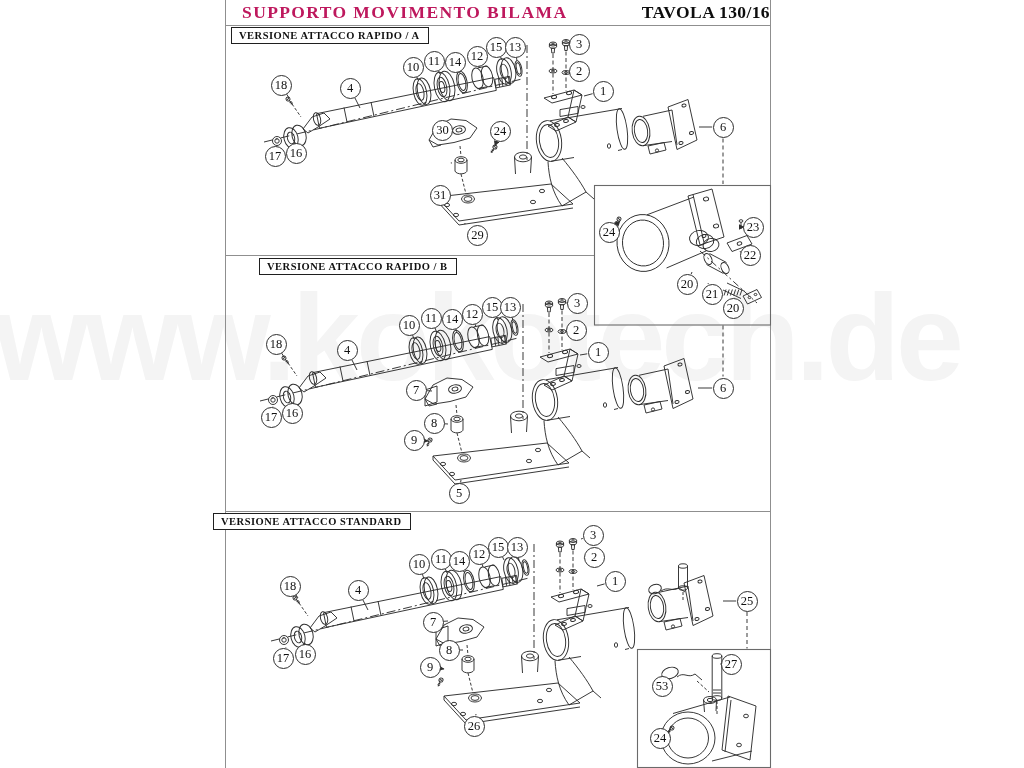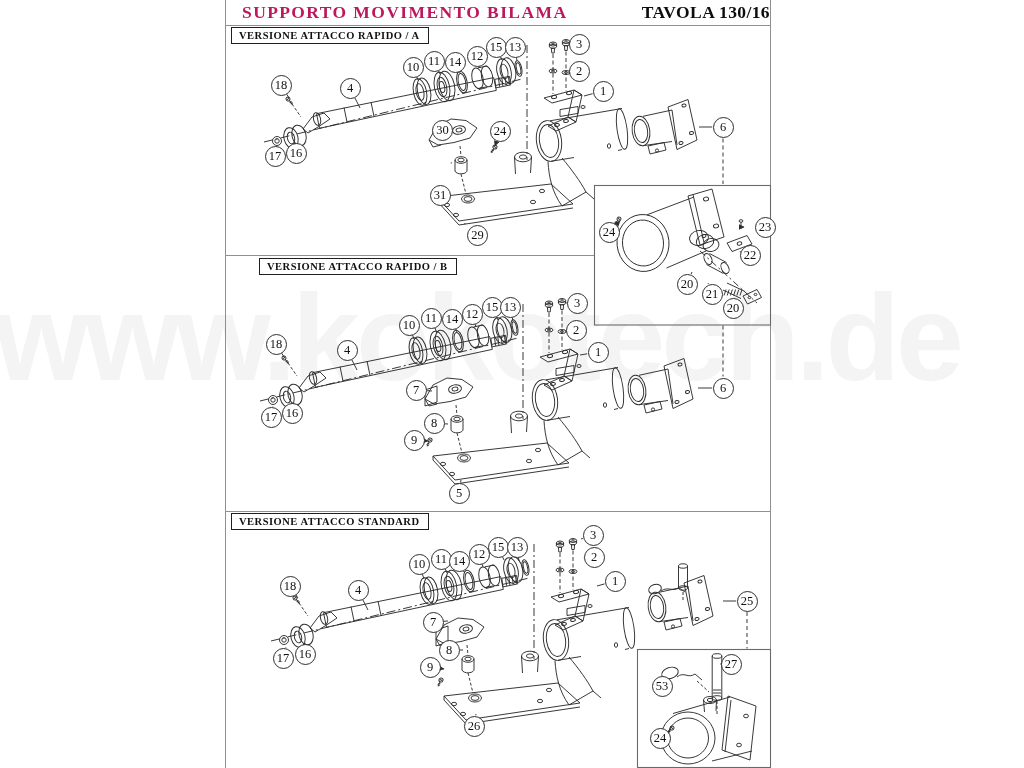--- a/index.html
+++ b/index.html
@@ -559,21 +559,21 @@
         <line x1="720.2" y1="664.0" x2="723" y2="664"></line>
         <line x1="669.6" y1="678.4" x2="670" y2="678"></line>
         <line x1="668.8" y1="731.8" x2="670" y2="731" marker-end="url(#arw)"></line>
       </g>
     </svg>
   <div class="dtitle">SUPPORTO MOVIMENTO BILAMA</div>
   <div class="dplate">TAVOLA 130/16</div>
   <div id="labels">
       <div class="seclabel" style="left: 231px; top: 27px; font-family: Liberation Serif, serif;">VERSIONE ATTACCO RAPIDO / A</div>
       <div class="seclabel" style="left: 231px; top: 258px; margin-left: 28px;">VERSIONE ATTACCO RAPIDO / B</div>
-      <div class="seclabel" style="left: 231px; top: 513px;">VERSIONE ATTACCO STANDARD</div>
+      <div class="seclabel" style="left: 213px; top: 513px;">VERSIONE ATTACCO STANDARD</div>
     </div>
   <div id="callouts">
       <div class="callout" style="left: 270.5px; top: 74.5px;">18</div>
       <div class="callout" style="left: 339.5px; top: 77.5px;">4</div>
       <div class="callout" style="left: 402.5px; top: 56.5px;">10</div>
       <div class="callout" style="left: 423.5px; top: 50.5px;">11</div>
       <div class="callout" style="left: 444.5px; top: 51.5px;">14</div>
       <div class="callout" style="left: 466.5px; top: 45.5px;">12</div>
       <div class="callout" style="left: 485.5px; top: 36.5px;">15</div>
       <div class="callout" style="left: 504.5px; top: 36.5px;">13</div>
@@ -581,21 +581,21 @@
       <div class="callout" style="left: 568.5px; top: 60.5px;">2</div>
       <div class="callout" style="left: 592.5px; top: 80.5px;">1</div>
       <div class="callout" style="left: 712.5px; top: 116.5px;">6</div>
       <div class="callout" style="left: 264.5px; top: 145.5px;">17</div>
       <div class="callout" style="left: 285.5px; top: 142.5px;">16</div>
       <div class="callout" style="left: 418px; top: 119.5px; margin-left: 14px;">30</div>
       <div class="callout" style="left: 489.5px; top: 120.5px;">24</div>
       <div class="callout" style="left: 429.5px; top: 169px; margin-top: 16px;">31</div>
       <div class="callout" style="left: 467px; top: 224.5px;">29</div>
       <div class="callout" style="left: 598.5px; top: 221.5px;">24</div>
-      <div class="callout" style="left: 742.5px; top: 216.5px; margin-left: 12px;">23</div>
+      <div class="callout" style="left: 742.5px; top: 216.5px;">23</div>
       <div class="callout" style="left: 739.5px; top: 244.5px;">22</div>
       <div class="callout" style="left: 676.5px; top: 273.5px;">20</div>
       <div class="callout" style="left: 701.5px; top: 284px;">21</div>
       <div class="callout" style="left: 722.5px; top: 297.5px;">20</div>
       <div class="callout" style="left: 265.5px; top: 333.5px;">18</div>
       <div class="callout" style="left: 336.5px; top: 339.5px;">4</div>
       <div class="callout" style="left: 398.5px; top: 314.5px;">10</div>
       <div class="callout" style="left: 420.5px; top: 307.5px;">11</div>
       <div class="callout" style="left: 441.5px; top: 308.5px;">14</div>
       <div class="callout" style="left: 461.5px; top: 303.5px;">12</div>

